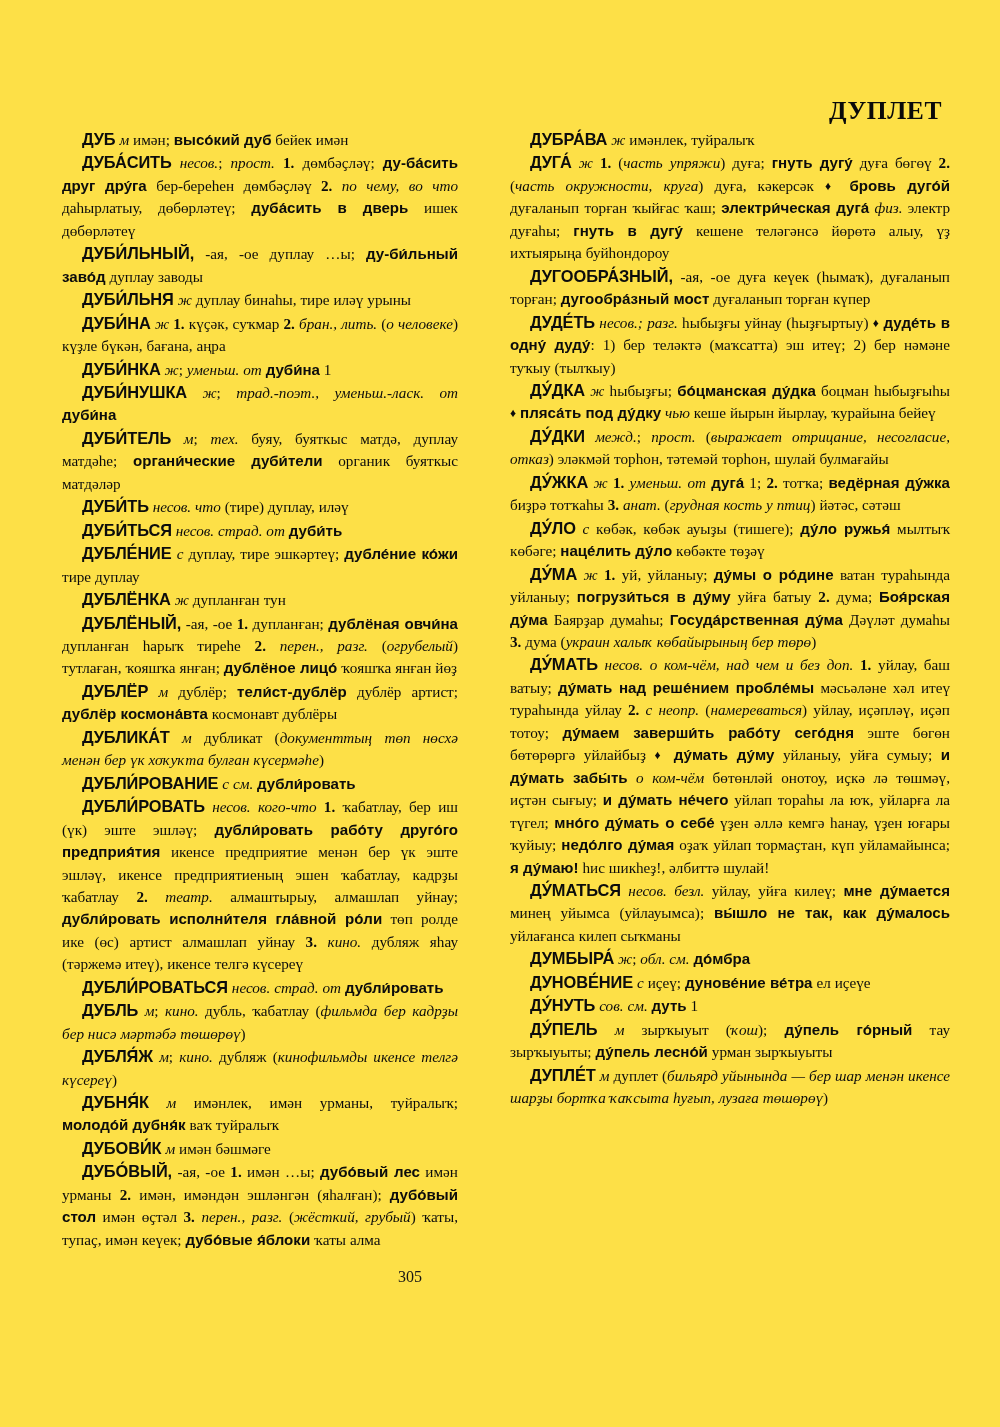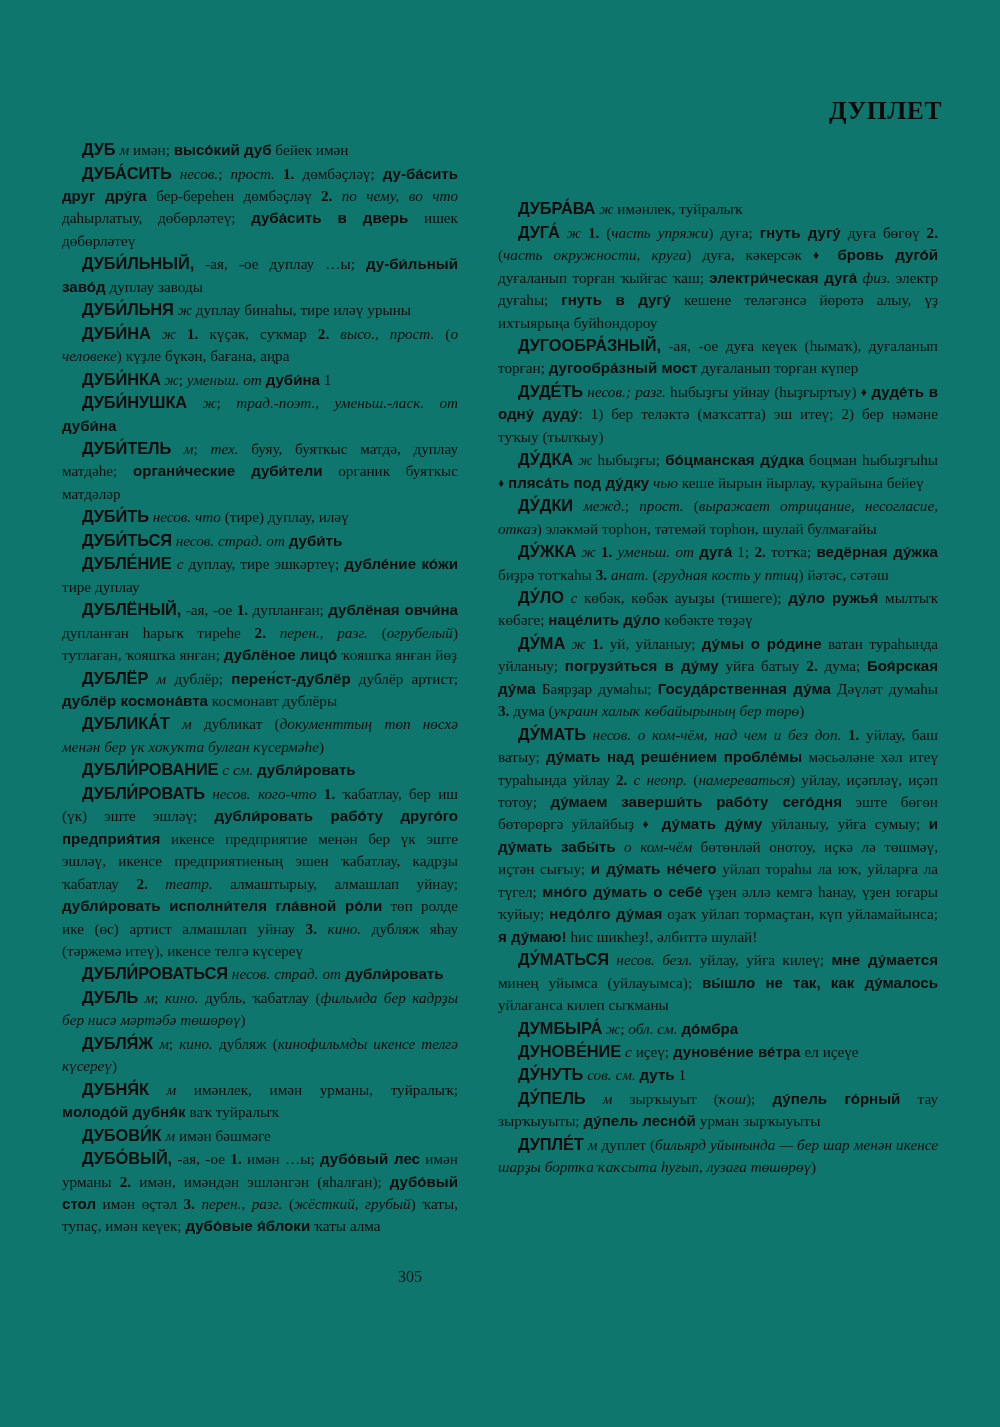--- a/index.html
+++ b/index.html
@@ -12,21 +12,21 @@
     height: 1427px;
     position: relative;
     font-family: "Liberation Serif", "DejaVu Serif", serif;
     color: #0c0c0c;
     overflow: hidden;
   }
 
   .page {
     position: absolute;
     inset: 0;
-    background: #0f766e;
+    background: #fde047;
   }
 
   
   .runhead {
     position: absolute;
     top: 96px;
     left: 60px;
     right: 58px;
     height: 38px;
   }
@@ -42,22 +42,21 @@
   }
 
   
   .columns {
     position: absolute;
     top: 128px;
     left: 62px;
     width: 888px;
     height: 1120px;
     display: flex;
-    gap: 40px;
-    align-items: center;
+    gap: 52px;
   }
   .col {
     width: 396px;
     font-size: 15.2px;
     line-height: 22.45px;
     text-align: justify;
     text-justify: inter-word;
     hyphens: none;
     word-spacing: 0.1px;
   }
@@ -116,29 +115,30 @@
   <div class="runhead">
     <span class="rh-right">ДУПЛЕТ</span>
   </div>
 
   <div class="columns">
     <div class="col left" id="col-left">
         <p class="entry"><span class="hw">ДУБ</span><span> <span class="i">м</span> имән; <span class="b">высо́кий дуб</span> бейек имән</span></p>
         <p class="entry"><span class="hw">ДУБА́СИТЬ</span><span> <span class="i">несов.</span>; <span class="i">прост.</span> <span class="n">1.</span> дөмбәҫләү; <span class="b">ду-ба́сить друг дру́га</span> бер-береһен дөмбәҫләү <span class="n">2.</span> <span class="i">по чему, во что</span> даһырлатыу, дөбөрләтеү; <span class="b">дуба́сить в дверь</span> ишек дөбөрләтеү</span></p>
         <p class="entry"><span class="hw">ДУБИ́ЛЬНЫЙ,</span><span> -ая, -ое дуплау …ы; <span class="b">ду-би́льный заво́д</span> дуплау заводы</span></p>
         <p class="entry"><span class="hw">ДУБИ́ЛЬНЯ</span><span> <span class="i">ж</span> дуплау бинаһы, тире иләү урыны</span></p>
-        <p class="entry"><span class="hw">ДУБИ́НА</span><span> <span class="i">ж</span> <span class="n">1.</span> күҫәк, суҡмар <span class="n">2.</span> <span class="i">высо., прост.</span> (<span class="i">о человеке</span>) күҙле бүкән, бағана, аңра</span></p>
+        <p class="entry"><span class="hw">ДУБИ́НА</span><span> <span class="i">ж</span> <span class="n">1.</span> күҫәк, суҡмар <span class="n">2.</span> <span class="i">бран., лить.</span> (<span class="i">о человеке</span>) күҙле бүкән, бағана, аңра</span></p>
         <p class="entry"><span class="hw">ДУБИ́НКА</span><span> <span class="i">ж</span>; <span class="i">уменьш. от</span> <span class="b">дуби́на</span> 1</span></p>
         <p class="entry"><span class="hw">ДУБИ́НУШКА</span><span> <span class="i">ж</span>; <span class="i">трад.-поэт., уменьш.-ласк. от</span> <span class="b">дуби́на</span></span></p>
         <p class="entry"><span class="hw">ДУБИ́ТЕЛЬ</span><span> <span class="i">м</span>; <span class="i">тех.</span> буяу, буяткыс матдә, дуплау матдәһе; <span class="b">органи́ческие дуби́тели</span> органик буяткыс матдәләр</span></p>
         <p class="entry"><span class="hw">ДУБИ́ТЬ</span><span> <span class="i">несов. что</span> (тире) дуплау, иләү</span></p>
         <p class="entry"><span class="hw">ДУБИ́ТЬСЯ</span><span> <span class="i">несов. страд. от</span> <span class="b">дуби́ть</span></span></p>
         <p class="entry"><span class="hw">ДУБЛЕ́НИЕ</span><span> <span class="i">с</span> дуплау, тире эшкәртеү; <span class="b">дубле́ние ко́жи</span> тире дуплау</span></p>
+        <p class="entry"><span class="hw">ДУБЛЁНКА</span><span> <span class="i">ж</span> дупланған тун</span></p>
         <p class="entry"><span class="hw">ДУБЛЁНЫЙ,</span><span> -ая, -ое <span class="n">1.</span> дупланған; <span class="b">дублёная овчи́на</span> дупланған һарыҡ тиреһе <span class="n">2.</span> <span class="i">перен., разг.</span> (<span class="i">огрубелый</span>) тутлаған, ҡояшҡа янған; <span class="b">дублёное лицо́</span> ҡояшҡа янған йөҙ</span></p>
-        <p class="entry"><span class="hw">ДУБЛЁР</span><span> <span class="i">м</span> дублёр; <span class="b">перен́ст-дублёр</span> дублёр артист; <span class="b">дублёр космона́вта</span> космонавт дублёры</span></p>
+        <p class="entry"><span class="hw">ДУБЛЁР</span><span> <span class="i">м</span> дублёр; <span class="b">тели́ст-дублёр</span> дублёр артист; <span class="b">дублёр космона́вта</span> космонавт дублёры</span></p>
         <p class="entry"><span class="hw">ДУБЛИКА́Т</span><span> <span class="i">м</span> дубликат (<span class="i">документтың төп нөсхә менән бер үк хоҡуҡта булған күсермәһе</span>)</span></p>
         <p class="entry"><span class="hw">ДУБЛИ́РОВАНИЕ</span><span> <span class="i">с см.</span> <span class="b">дубли́ровать</span></span></p>
         <p class="entry"><span class="hw">ДУБЛИ́РОВАТЬ</span><span> <span class="i">несов. кого-что</span> <span class="n">1.</span> ҡабатлау, бер иш (үк) эште эшләү; <span class="b">дубли́ровать рабо́ту друго́го предприя́тия</span> икенсе предприятие менән бер үк эште эшләү, икенсе предприятиеның эшен ҡабатлау, кадрҙы ҡабатлау <span class="n">2.</span> <span class="i">театр.</span> алмаштырыу, алмашлап уйнау; <span class="b">дубли́ровать исполни́теля гла́вной ро́ли</span> төп ролде ике (өс) артист алмашлап уйнау <span class="n">3.</span> <span class="i">кино.</span> дубляж яһау (тәржемә итеү), икенсе телгә күсереү</span></p>
         <p class="entry"><span class="hw">ДУБЛИ́РОВАТЬСЯ</span><span> <span class="i">несов. страд. от</span> <span class="b">дубли́ровать</span></span></p>
         <p class="entry"><span class="hw">ДУБЛЬ</span><span> <span class="i">м</span>; <span class="i">кино.</span> дубль, ҡабатлау (<span class="i">фильмда бер кадрҙы бер нисә мәртәбә төшөрөү</span>)</span></p>
         <p class="entry"><span class="hw">ДУБЛЯ́Ж</span><span> <span class="i">м</span>; <span class="i">кино.</span> дубляж (<span class="i">кинофильмды икенсе телгә күсереү</span>)</span></p>
         <p class="entry"><span class="hw">ДУБНЯ́К</span><span> <span class="i">м</span> имәнлек, имән урманы, туйралыҡ; <span class="b">молодо́й дубня́к</span> ваҡ туйралыҡ</span></p>
         <p class="entry"><span class="hw">ДУБОВИ́К</span><span> <span class="i">м</span> имән бәшмәге</span></p>
         <p class="entry"><span class="hw">ДУБО́ВЫЙ,</span><span> -ая, -ое <span class="n">1.</span> имән …ы; <span class="b">дубо́вый лес</span> имән урманы <span class="n">2.</span> имән, имәндән эшләнгән (яһалған); <span class="b">дубо́вый стол</span> имән өҫтәл <span class="n">3.</span> <span class="i">перен., разг.</span> (<span class="i">жёсткий, грубый</span>) ҡаты, тупаҫ, имән кеүек; <span class="b">дубо́вые я́блоки</span> ҡаты алма</span></p>
       </div>

